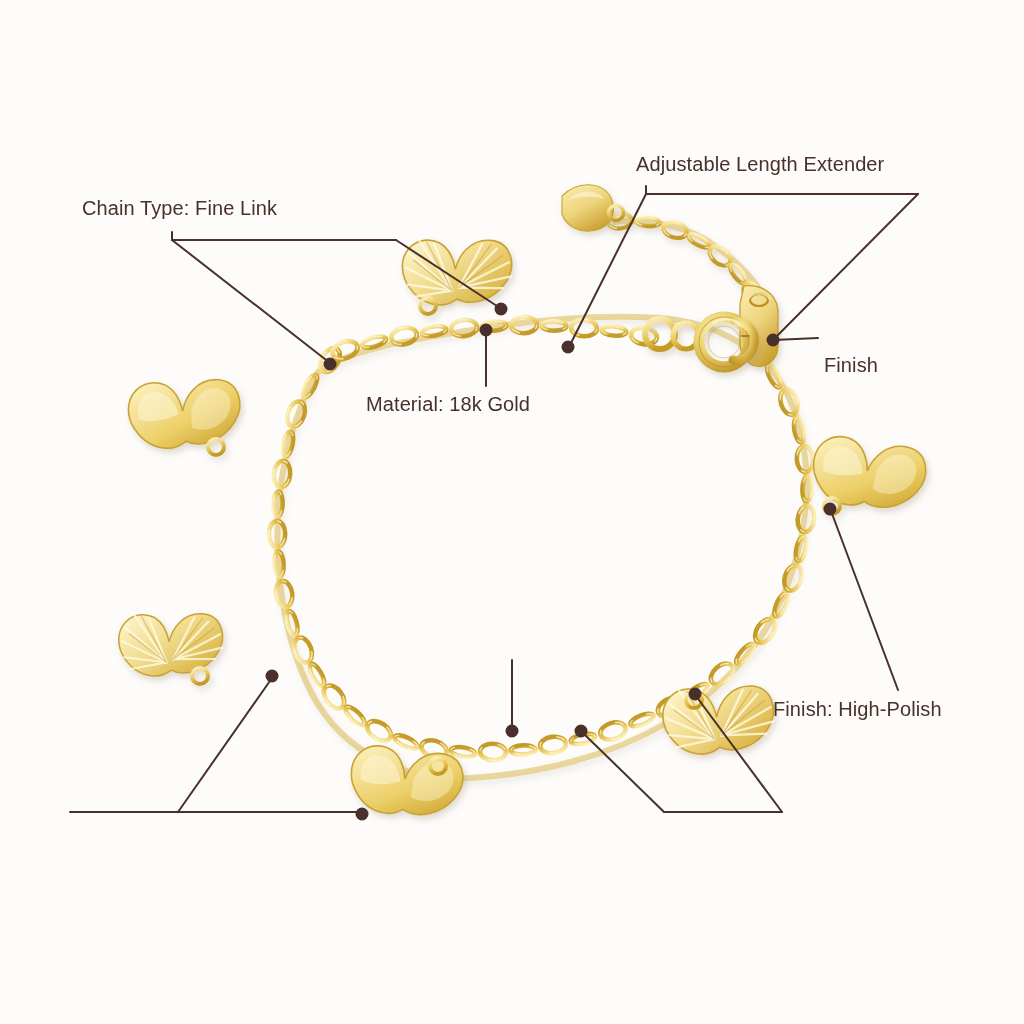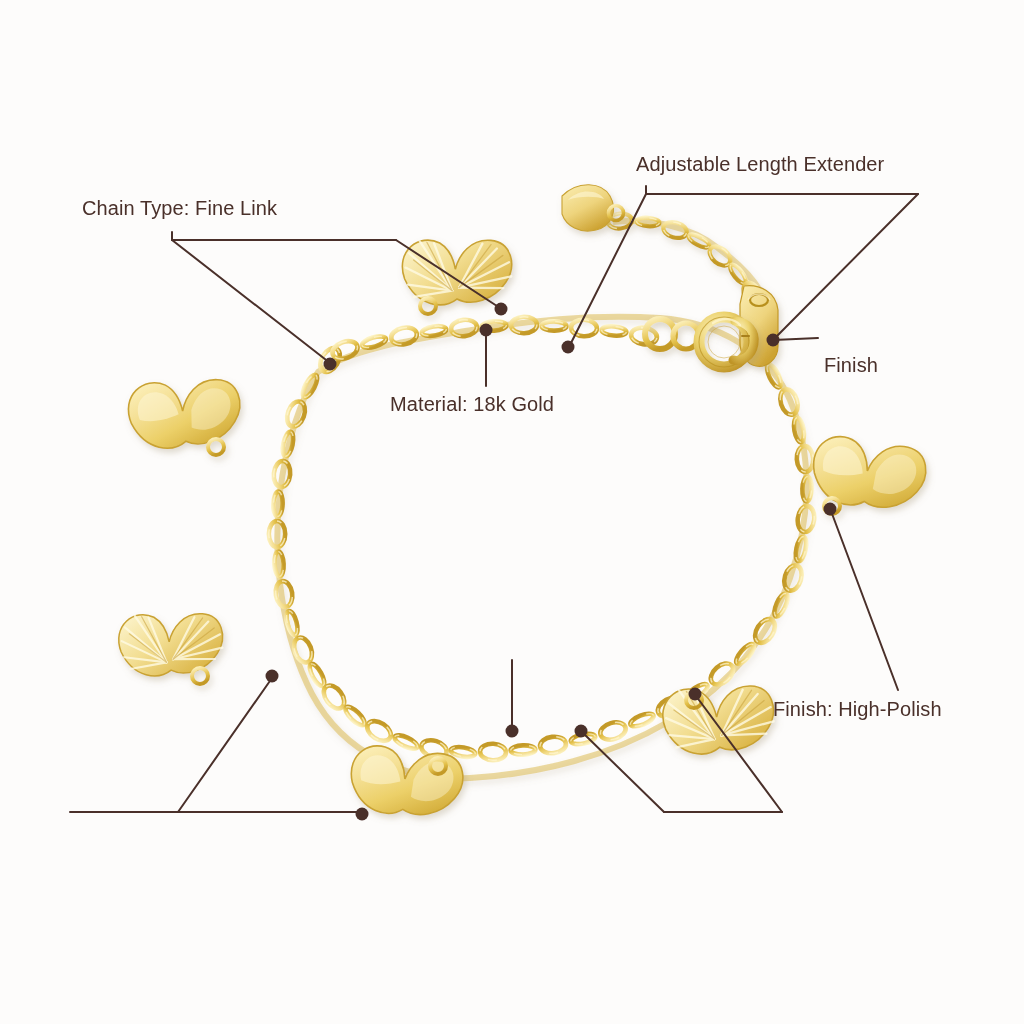--- a/index.html
+++ b/index.html
@@ -27,21 +27,21 @@
     color: #4a302a;
     font-family: "Liberation Sans", sans-serif;
     font-size: 20px;
     line-height: 1.28;
     letter-spacing: 0.1px;
     white-space: pre-line;
     pointer-events: auto;
   }
   .lbl-chain-type   { left: 82px;  top: 196px; }
   .lbl-extender     { left: 636px; top: 152px; }
-  .lbl-material     { left: 366px; top: 392px; margin-left: 24px; }
+  .lbl-material     { left: 366px; top: 392px; }
   .lbl-finish       { left: 824px; top: 324px; margin-top: 29px; }
   .lbl-weight       { left: 388px; top: 624px; }
   .lbl-finish-hp    { left: 773px; top: 697px; text-align: center; }
   .lbl-charm        { left: 54px;  top: 820px; }
   .lbl-clasp        { left: 650px; top: 820px; }
 </style>
 </head>
 <body>
 
 <div id="stage">

